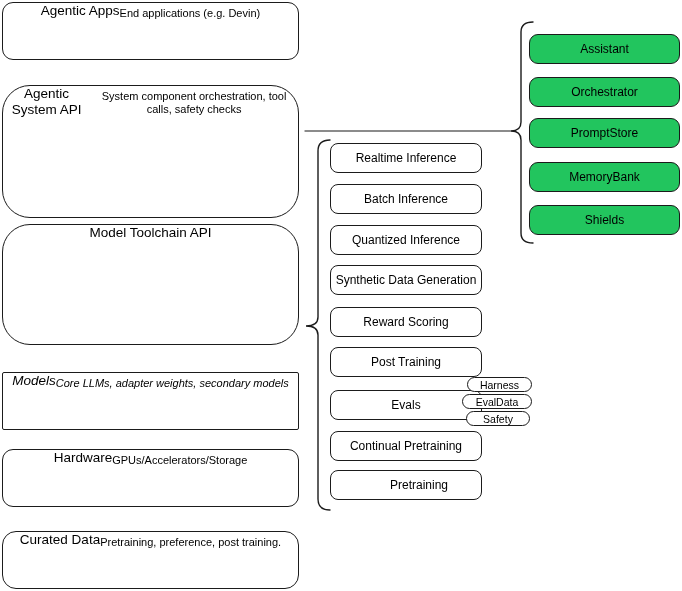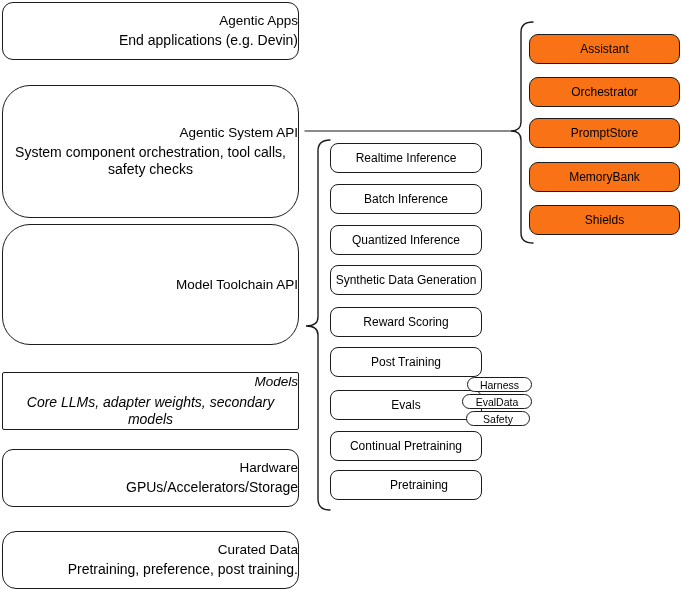--- a/index.html
+++ b/index.html
@@ -7,30 +7,30 @@
     position:relative;width:682px;height:591px;background:#ffffff;
     font-family:"Liberation Sans", sans-serif;color:#000;overflow:hidden;
   }
   
   #connectors{position:absolute;left:0;top:0;width:682px;height:591px;z-index:1;pointer-events:none;}
 
   
   .stack-box{
     position:absolute;left:2px;width:297px;box-sizing:border-box;
     border:1.4px solid #1b1b1b;border-radius:10px;background:#fff;z-index:2;
-    display:flex;flex-direction:column;align-items:flex-end;justify-content:center;text-align:center;
+    display:flex;align-items:flex-start;justify-content:center;text-align:center;
   }
   .stack-box:nth-child(1){top:2px;height:58px;border-radius:11px;}
   .stack-box:nth-child(2){top:85px;height:133px;border-radius:28px;}
   .stack-box:nth-child(3){top:224px;height:121px;border-radius:28px;}
   .stack-box:nth-child(4){top:372px;height:58px;border-radius:2px;font-style:italic;}
   .stack-box:nth-child(5){top:449px;height:58px;border-radius:11px;}
   .stack-box:nth-child(6){top:531px;height:58px;border-radius:14px;}
   .stack-box .t{font-size:13.5px;line-height:1.15;}
-  .stack-box .s{font-size:14px;margin-top:4px;line-height:1.2;}
+  .stack-box .s{font-size:11px;margin-top:4px;line-height:1.2;}
 
   
   .mid-box{
     position:absolute;left:330px;width:152px;height:30px;box-sizing:border-box;
     border:1.4px solid #1b1b1b;border-radius:8px;background:#fff;z-index:2;
     display:flex;align-items:center;justify-content:center;font-size:12px;white-space:nowrap;
   }
   #toolchain-list .mid-box:nth-child(1){top:143px;}
   #toolchain-list .mid-box:nth-child(2){top:184px;}
   #toolchain-list .mid-box:nth-child(3){top:225px;}
@@ -47,21 +47,21 @@
     border:1.3px solid #1b1b1b;border-radius:8px;background:#fff;z-index:4;
     display:flex;align-items:center;justify-content:center;font-size:10.5px;white-space:nowrap;
   }
   #evals-tags .pill:nth-child(1){left:467px;top:377px;width:65px;}
   #evals-tags .pill:nth-child(2){left:462px;top:394px;width:70px;}
   #evals-tags .pill:nth-child(3){left:466px;top:411px;width:64px;}
 
   
   .right-box{
     position:absolute;left:529px;width:151px;height:30px;box-sizing:border-box;
-    border:1.4px solid #1b1b1b;border-radius:9px;background:#f97316;z-index:2;
+    border:1.4px solid #1b1b1b;border-radius:9px;background:#22c55e;z-index:2;
     display:flex;align-items:center;justify-content:center;font-size:12px;white-space:nowrap;
   }
   #system-list .right-box:nth-child(1){top:34px;}
   #system-list .right-box:nth-child(2){top:77px;}
   #system-list .right-box:nth-child(3){top:118px;}
   #system-list .right-box:nth-child(4){top:162px;}
   #system-list .right-box:nth-child(5){top:205px;}
 </style>
 </head>
 <body>

